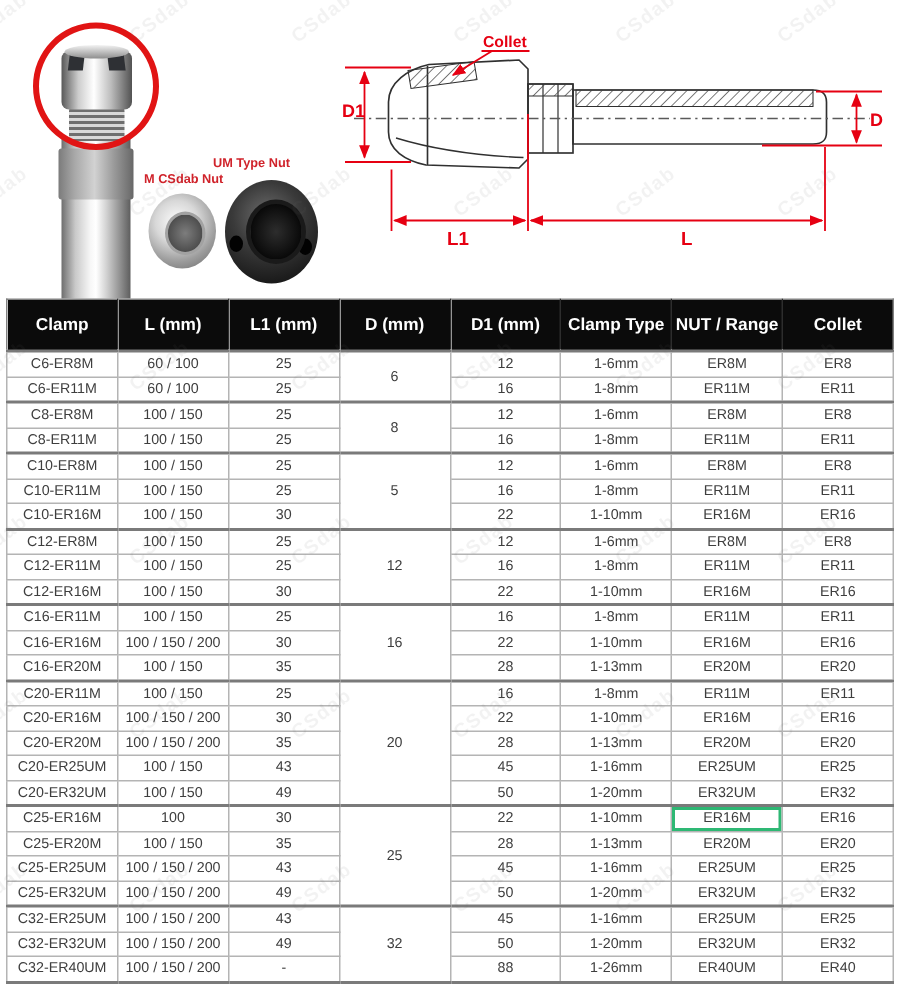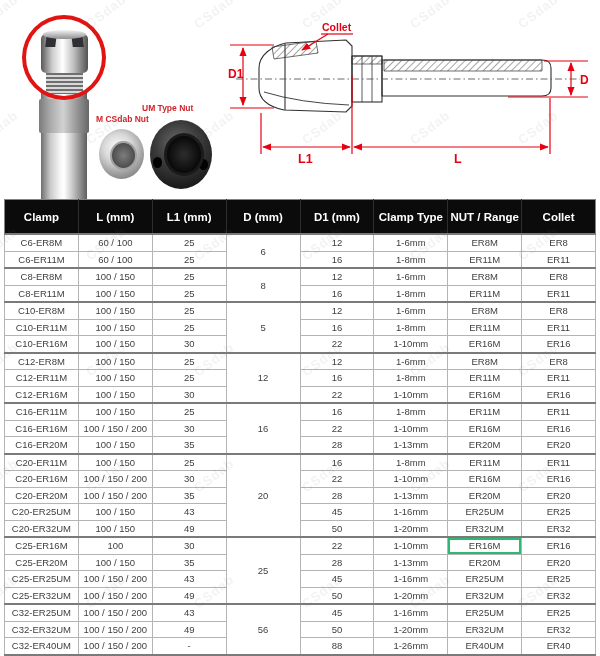--- a/index.html
+++ b/index.html
@@ -339,21 +339,21 @@
           <td>49</td>
           <td>50</td>
           <td>1-20mm</td>
           <td>ER32UM</td>
           <td>ER32</td>
         </tr>
         <tr class="gs">
           <td>C32-ER25UM</td>
           <td>100 / 150 / 200</td>
           <td>43</td>
-          <td rowspan="3" class="d-cell">56</td>
+          <td rowspan="3" class="d-cell">32</td>
           <td>45</td>
           <td>1-16mm</td>
           <td>ER25UM</td>
           <td>ER25</td>
         </tr>
         <tr>
           <td>C32-ER32UM</td>
           <td>100 / 150 / 200</td>
           <td>49</td>
           <td>50</td>

